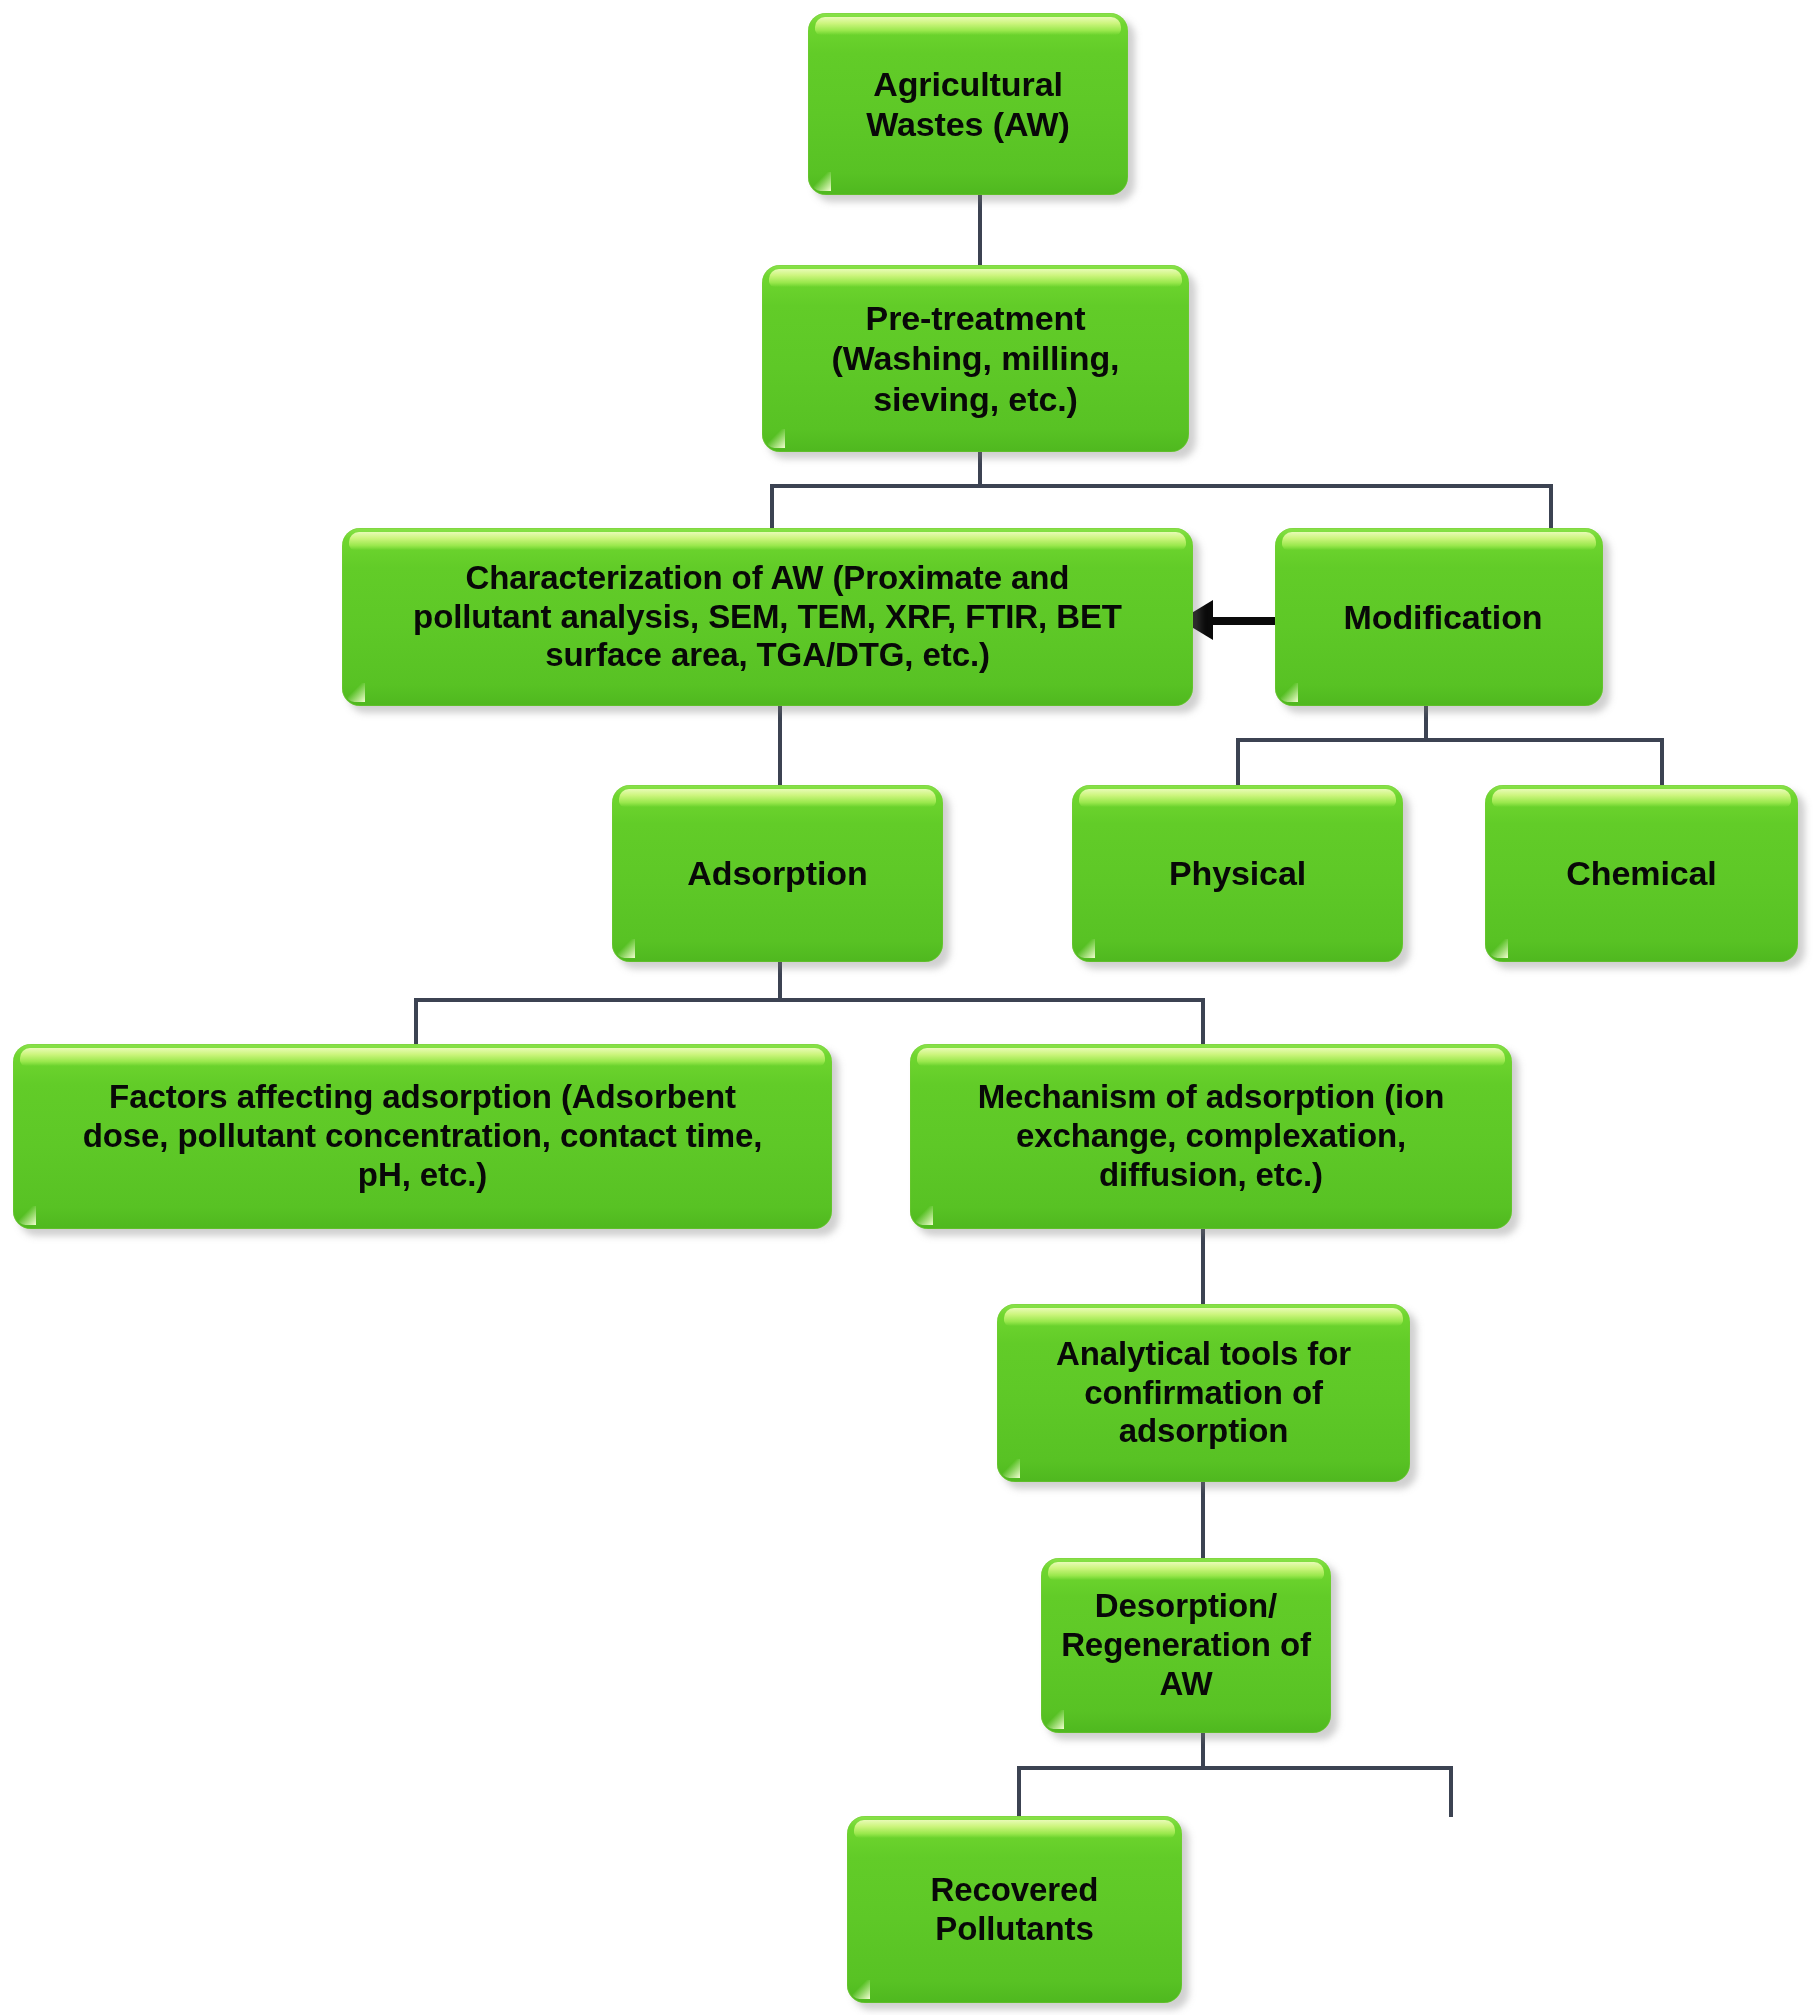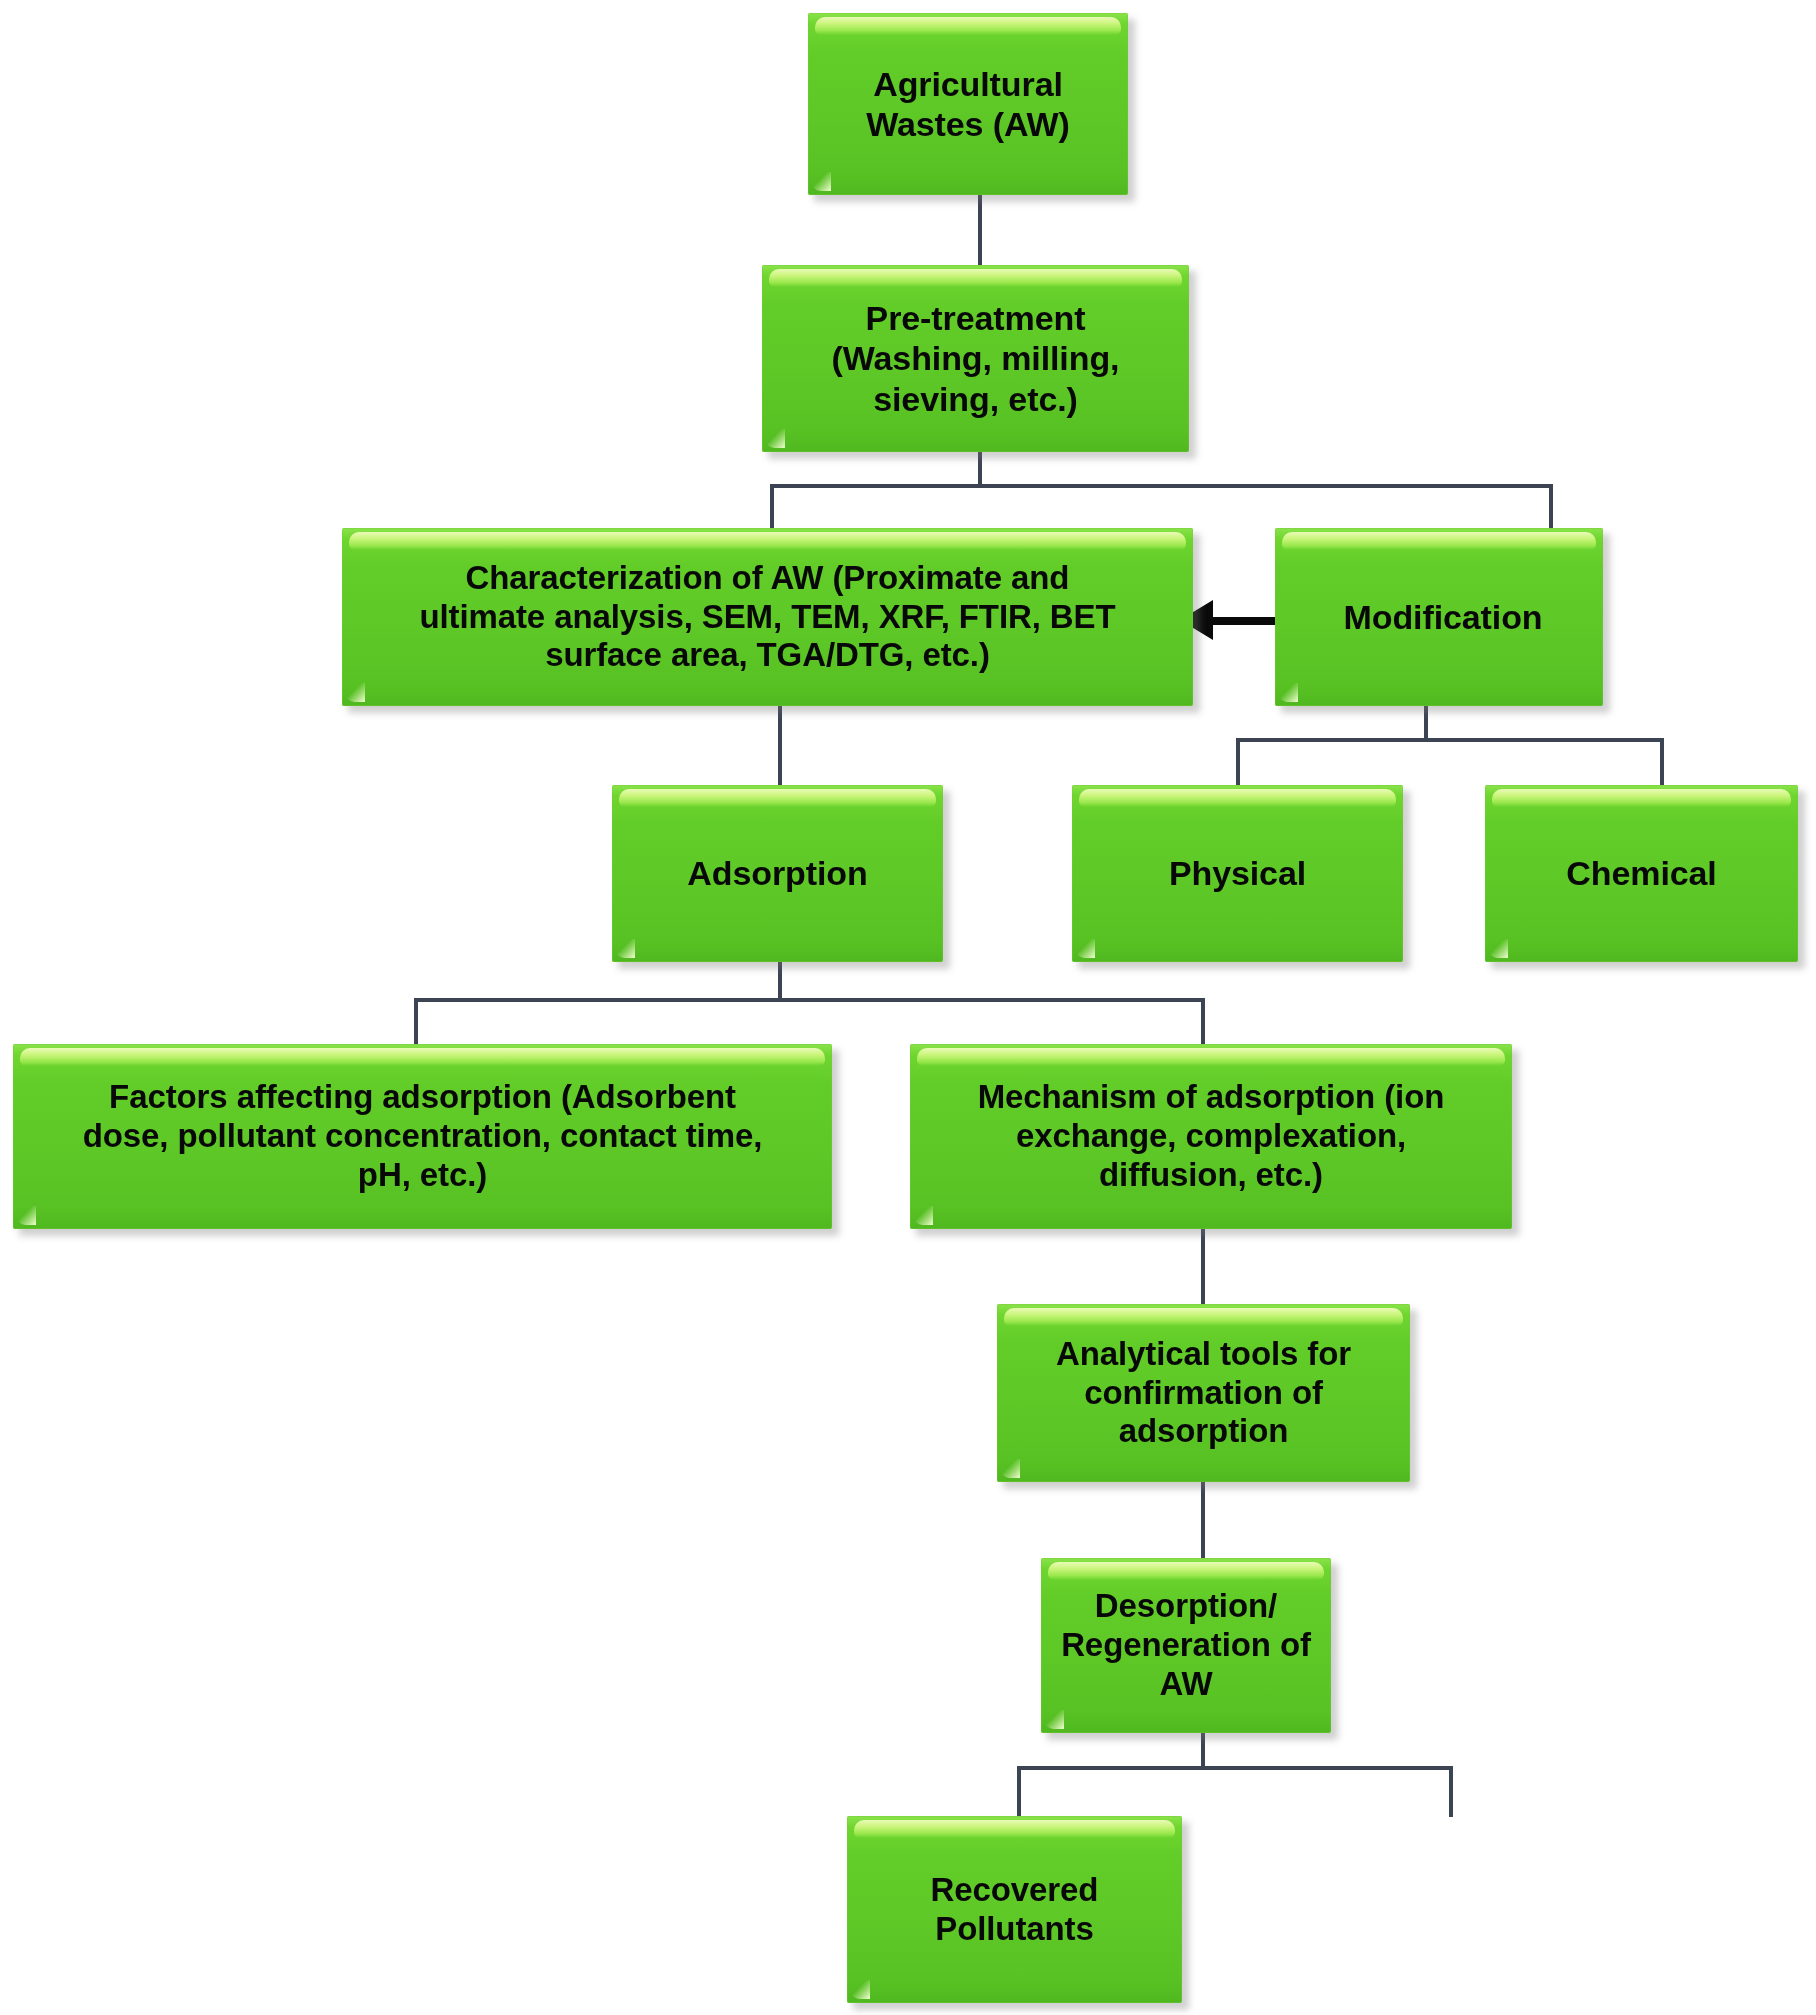--- a/index.html
+++ b/index.html
@@ -38,21 +38,21 @@
     height: 0;
     border-top: 20px solid transparent;
     border-bottom: 20px solid transparent;
     border-right: 33px solid #0a0a0a;
   }
 
   
   .node {
     position: absolute;
     box-sizing: border-box;
-    border-radius: 2px;
+    border-radius: 18px;
     background:
       linear-gradient(180deg,
         #8ae34a 0%,
         #6fd62f 6%,
         #62cc28 22%,
         #5ec827 55%,
         #58c224 88%,
         #4fb81f 100%);
     box-shadow:
        7.1px 7.1px 0 -1.4px rgba(255,255,255,0.0),
@@ -146,21 +146,21 @@
   </div>
 
   <div class="node fs-48" style="left:762px; top:265px; width:427px; height:187px;">
     <span class="label">Pre-treatment
 (Washing, milling,
 sieving, etc.)</span>
   </div>
 
   <div class="node fs-46" style="left:342px; top:528px; width:851px; height:178px;">
     <span class="label">Characterization of AW (Proximate and
-ultimate analysis, SEM, TEM, XRF, FTIR, BET
+pollutant analysis, SEM, TEM, XRF, FTIR, BET
 surface area, TGA/DTG, etc.)</span>
   </div>
 
   <div class="node fs-48" style="left:1275px; top:528px; width:328px; height:178px;padding-left:8px;">
     <span class="label">Modification</span>
   </div>
 
   <div class="node fs-48" style="left:612px; top:785px; width:331px; height:177px;">
     <span class="label">Adsorption</span>
   </div>

